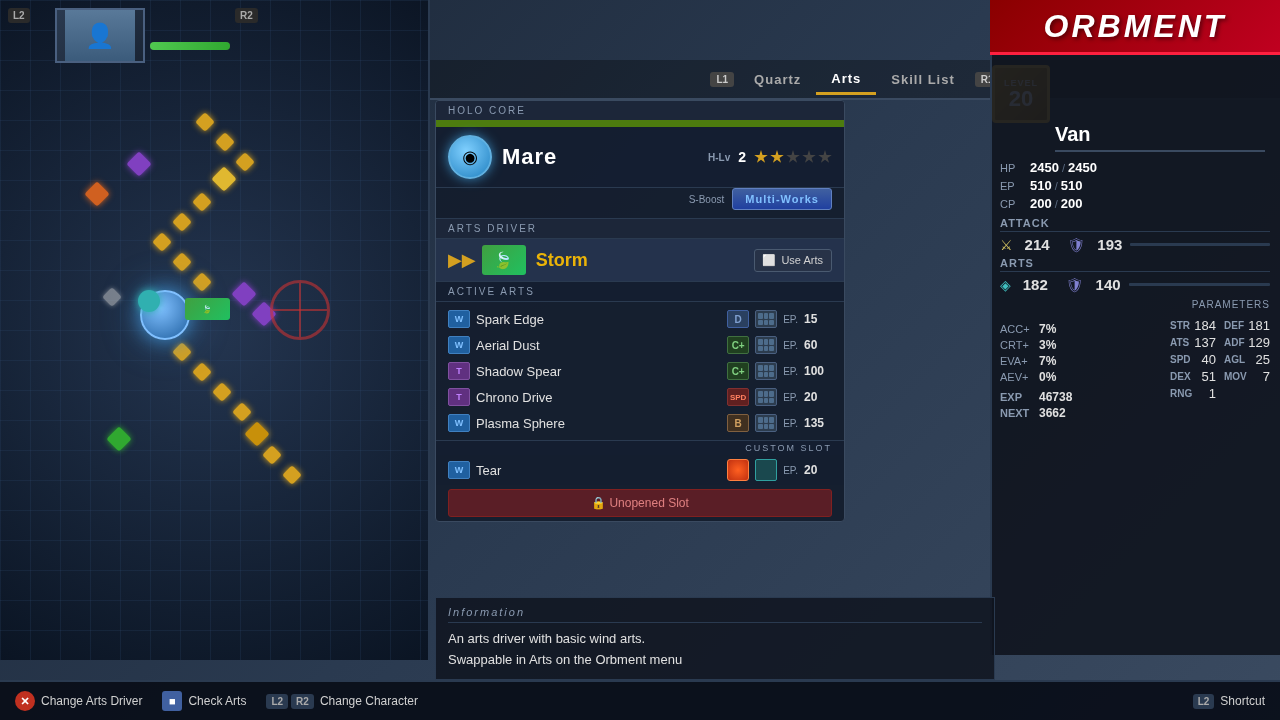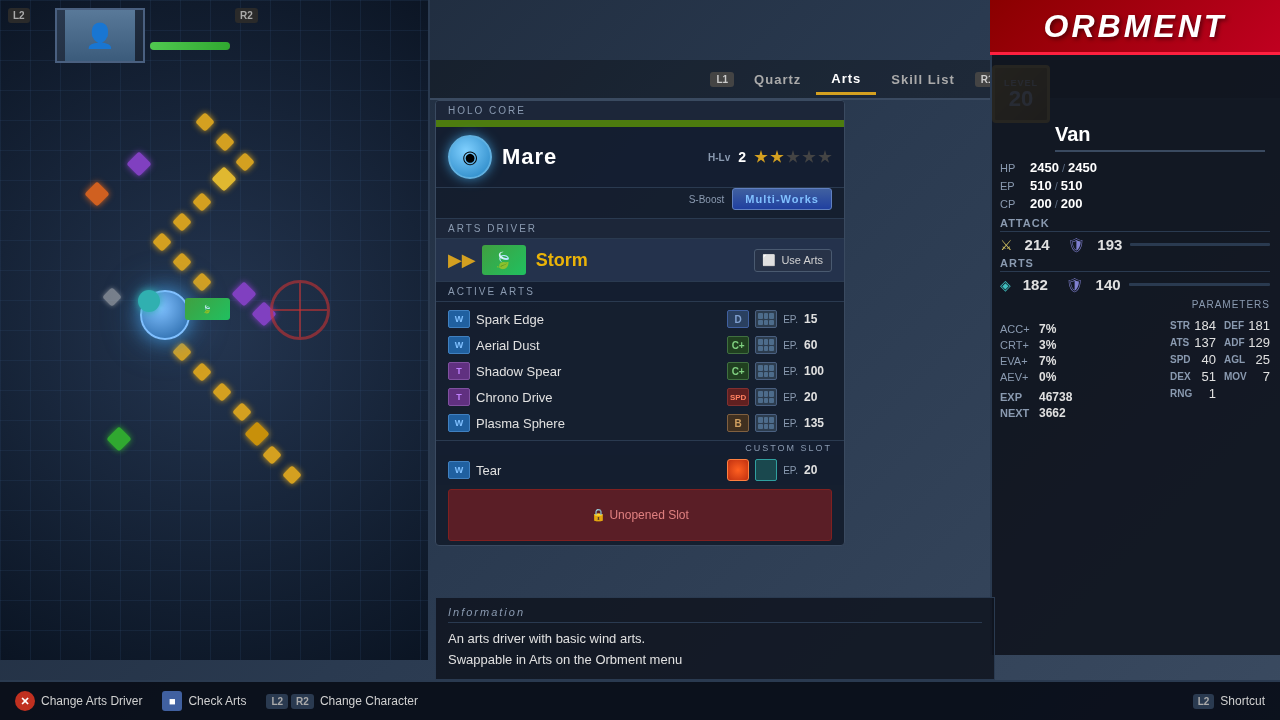--- a/index.html
+++ b/index.html
@@ -523,21 +523,21 @@
       border-radius: 2px;
     }
 
     .unopened-slot {
       width: calc(100% - 24px);
       margin: 4px 12px;
       background: rgba(160,30,30,0.5);
       border: 1px solid #802020;
       color: #e08080;
       font-size: 12px;
-      padding: 18px;
+      padding: 6px;
       text-align: center;
       border-radius: 3px;
     }
 
     
     .right-panel {
       position: absolute;
       top: 60px;
       right: 0;
       width: 290px;

